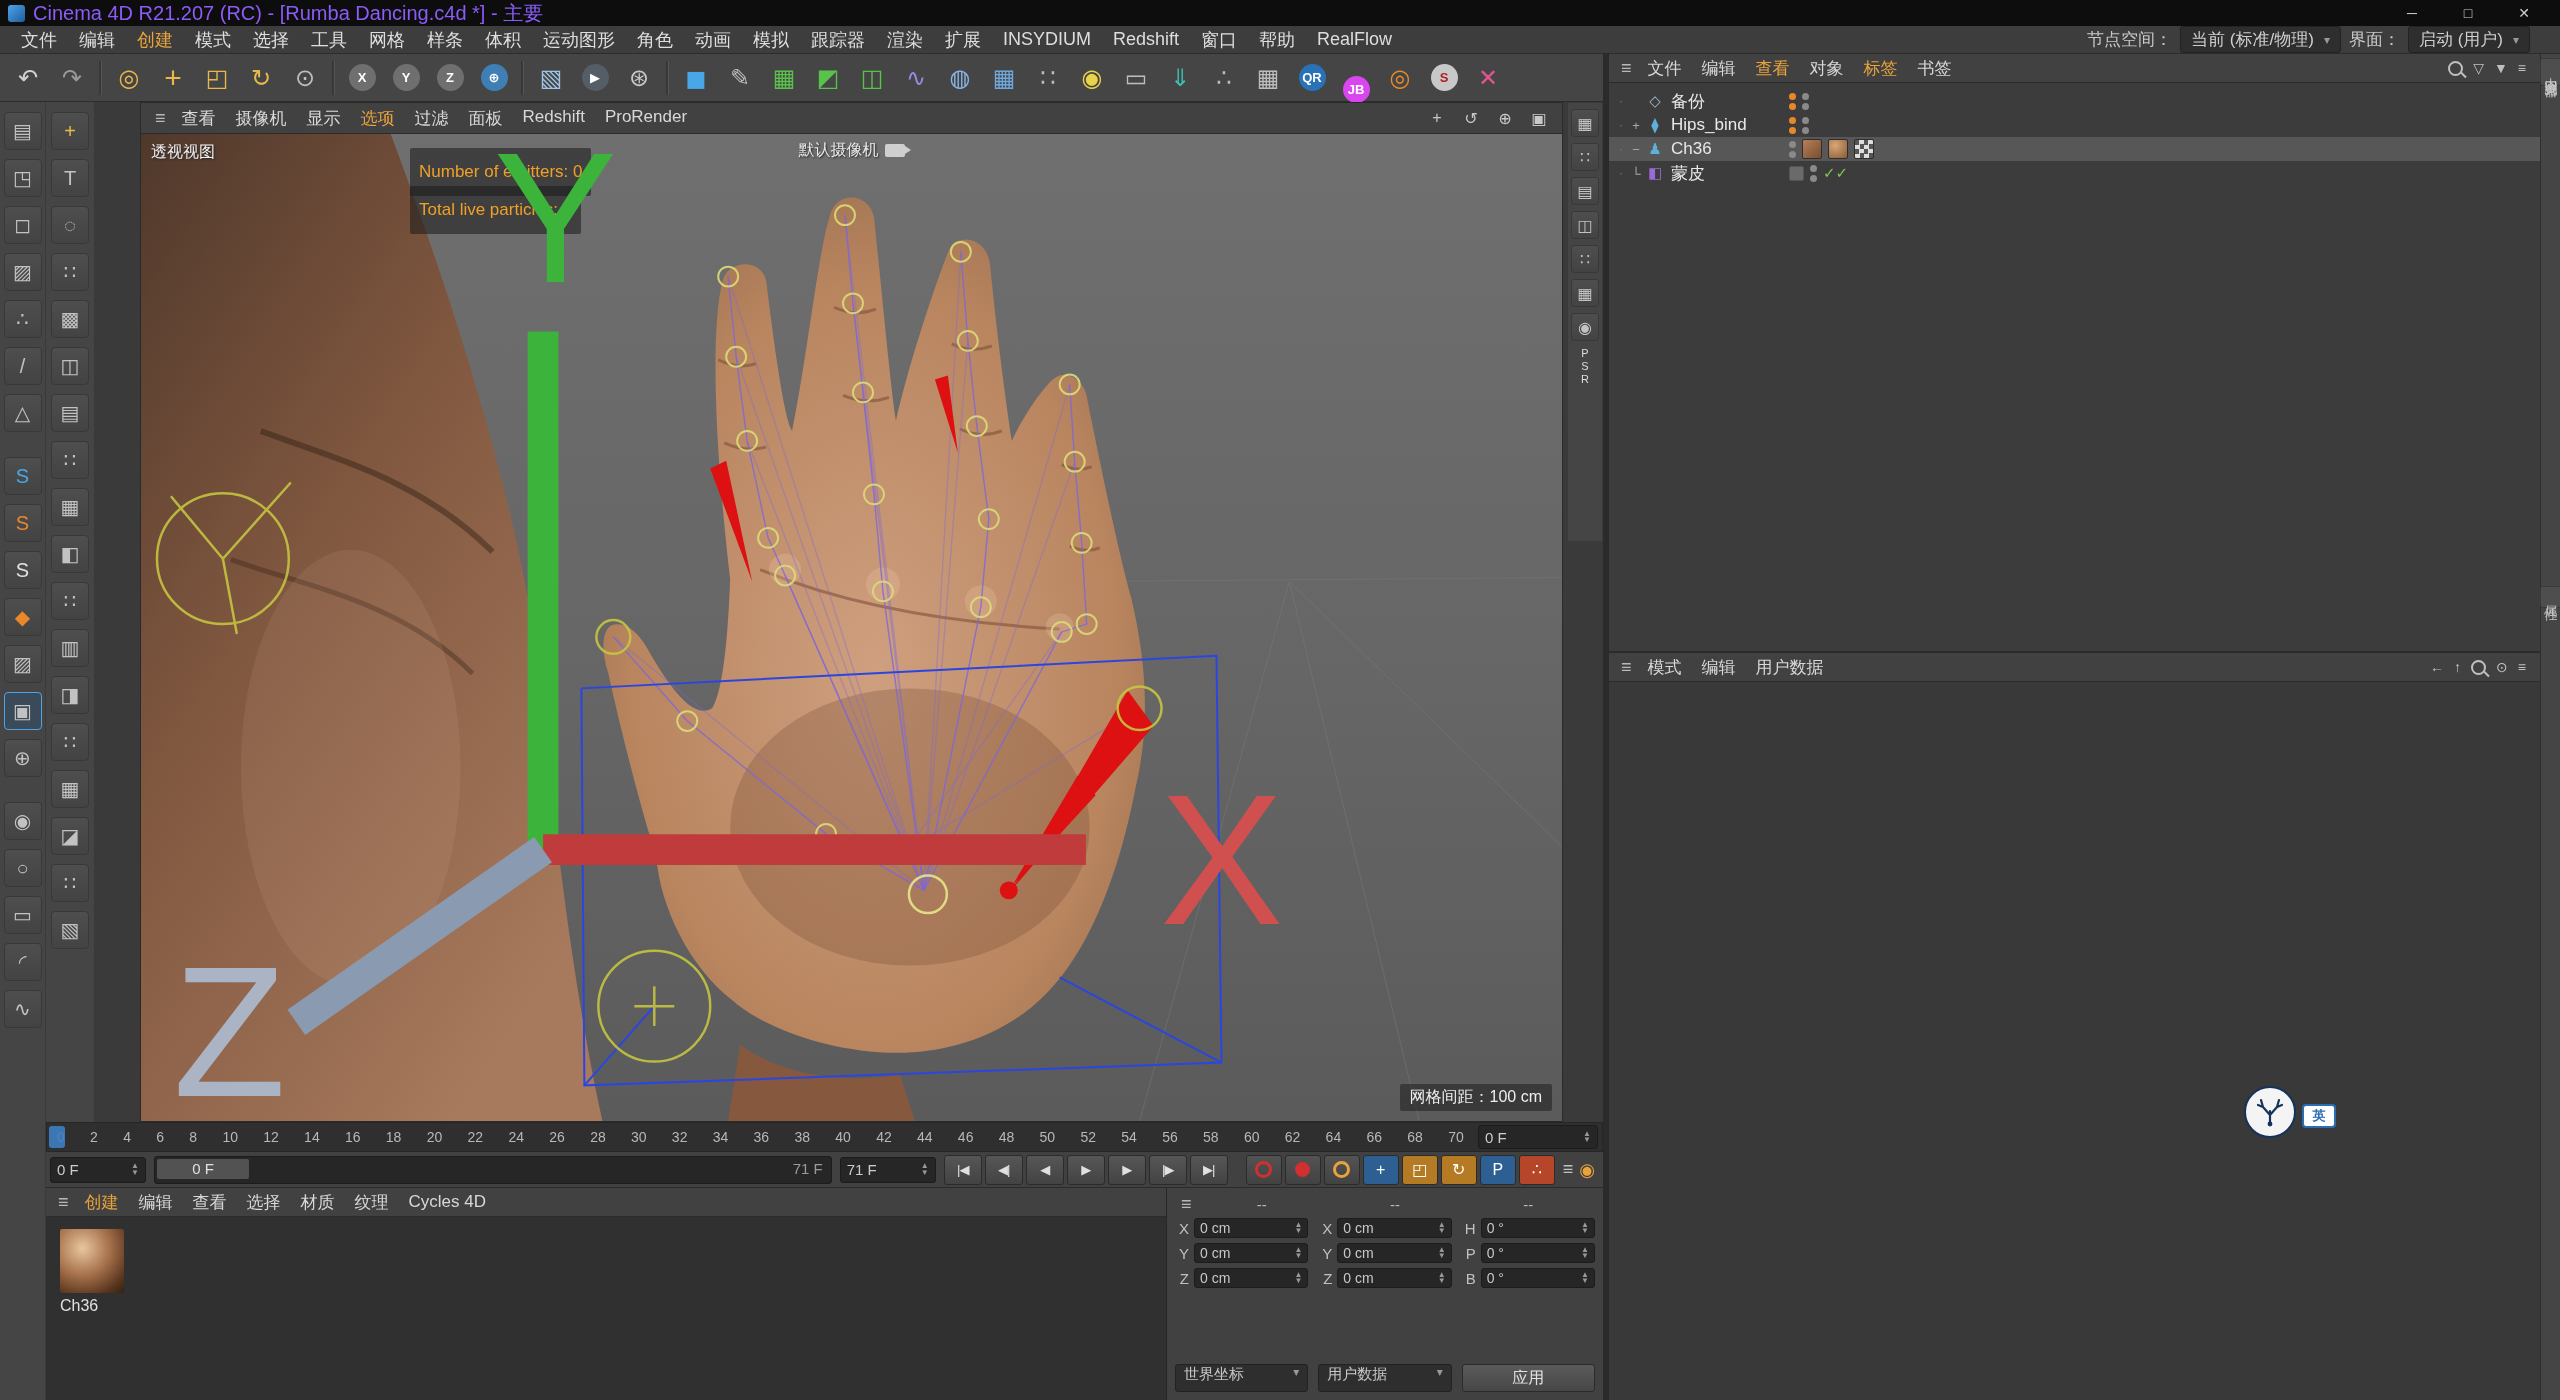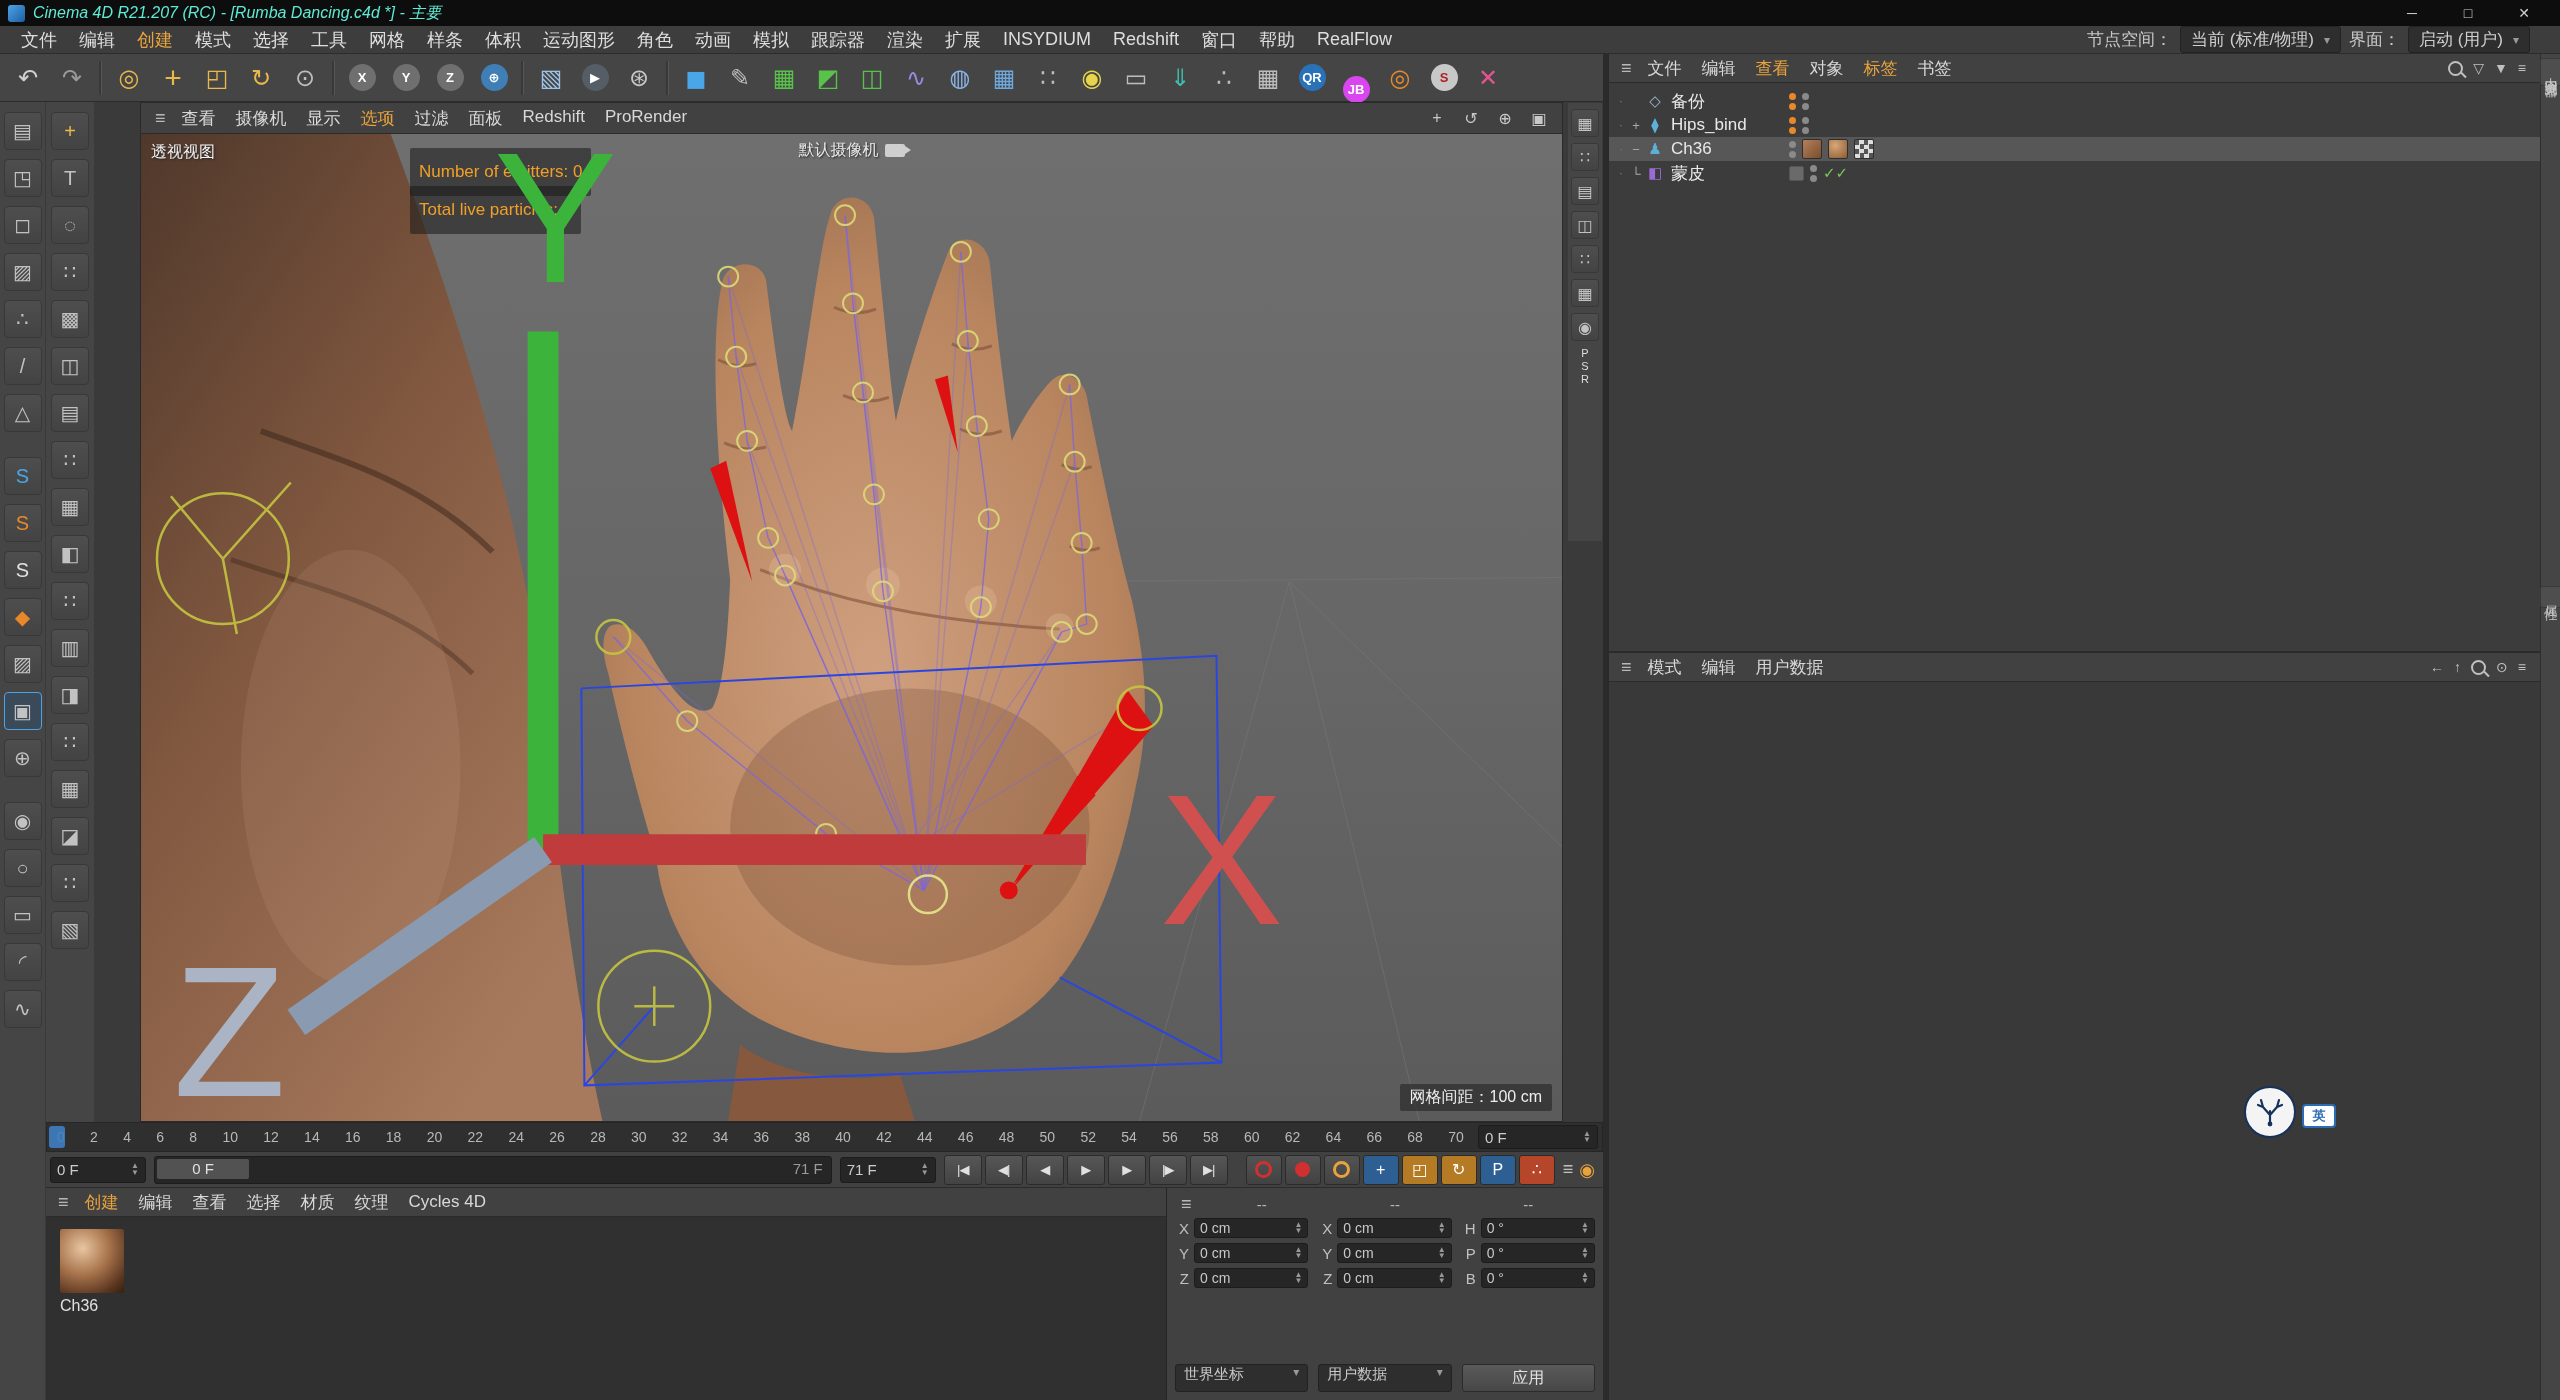--- a/index.html
+++ b/index.html
@@ -4,21 +4,21 @@
 <style>
   html,body{margin:0;padding:0;background:#222;}
   #app{position:relative;width:2560px;height:1400px;background:#3a3a3a;
        font-family:"Liberation Sans","DejaVu Sans",sans-serif;color:#d8d8d8;
        overflow:hidden;user-select:none;font-size:18px;}
   
   #titlebar{position:absolute;left:0;top:0;width:2560px;height:26px;background:#0d0d0d;
             display:flex;align-items:center;padding:0 8px;box-sizing:border-box;}
   .app-icon{width:17px;height:17px;border-radius:3px;margin-right:8px;
             background:linear-gradient(135deg,#4da3e8,#1d5fa0);display:inline-block;}
-  #title-text{font-size:16px;color:#5eead4;white-space:nowrap;font-style:italic;}
+  #title-text{font-size:20px;color:#8b5cf6;white-space:nowrap;}
   #win-btns{margin-left:auto;display:flex;height:100%;}
   .winbtn{width:56px;height:100%;display:flex;align-items:center;justify-content:center;
           color:#cfcfcf;font-size:14px;}
   
   #menubar{position:absolute;left:0;top:26px;width:2560px;height:28px;background:#3d3d3d;
            display:flex;align-items:center;border-bottom:1px solid #2c2c2c;box-sizing:border-box;}
   #menubar-items{display:flex;align-items:center;padding-left:10px;}
   .menu-item{padding:0 11px;font-size:18px;color:#dedede;white-space:nowrap;cursor:default;}
   .menu-item.accent{color:#e8a33d;}
   #menubar-right{margin-left:auto;display:flex;align-items:center;gap:8px;padding-right:30px;font-size:17px;}

